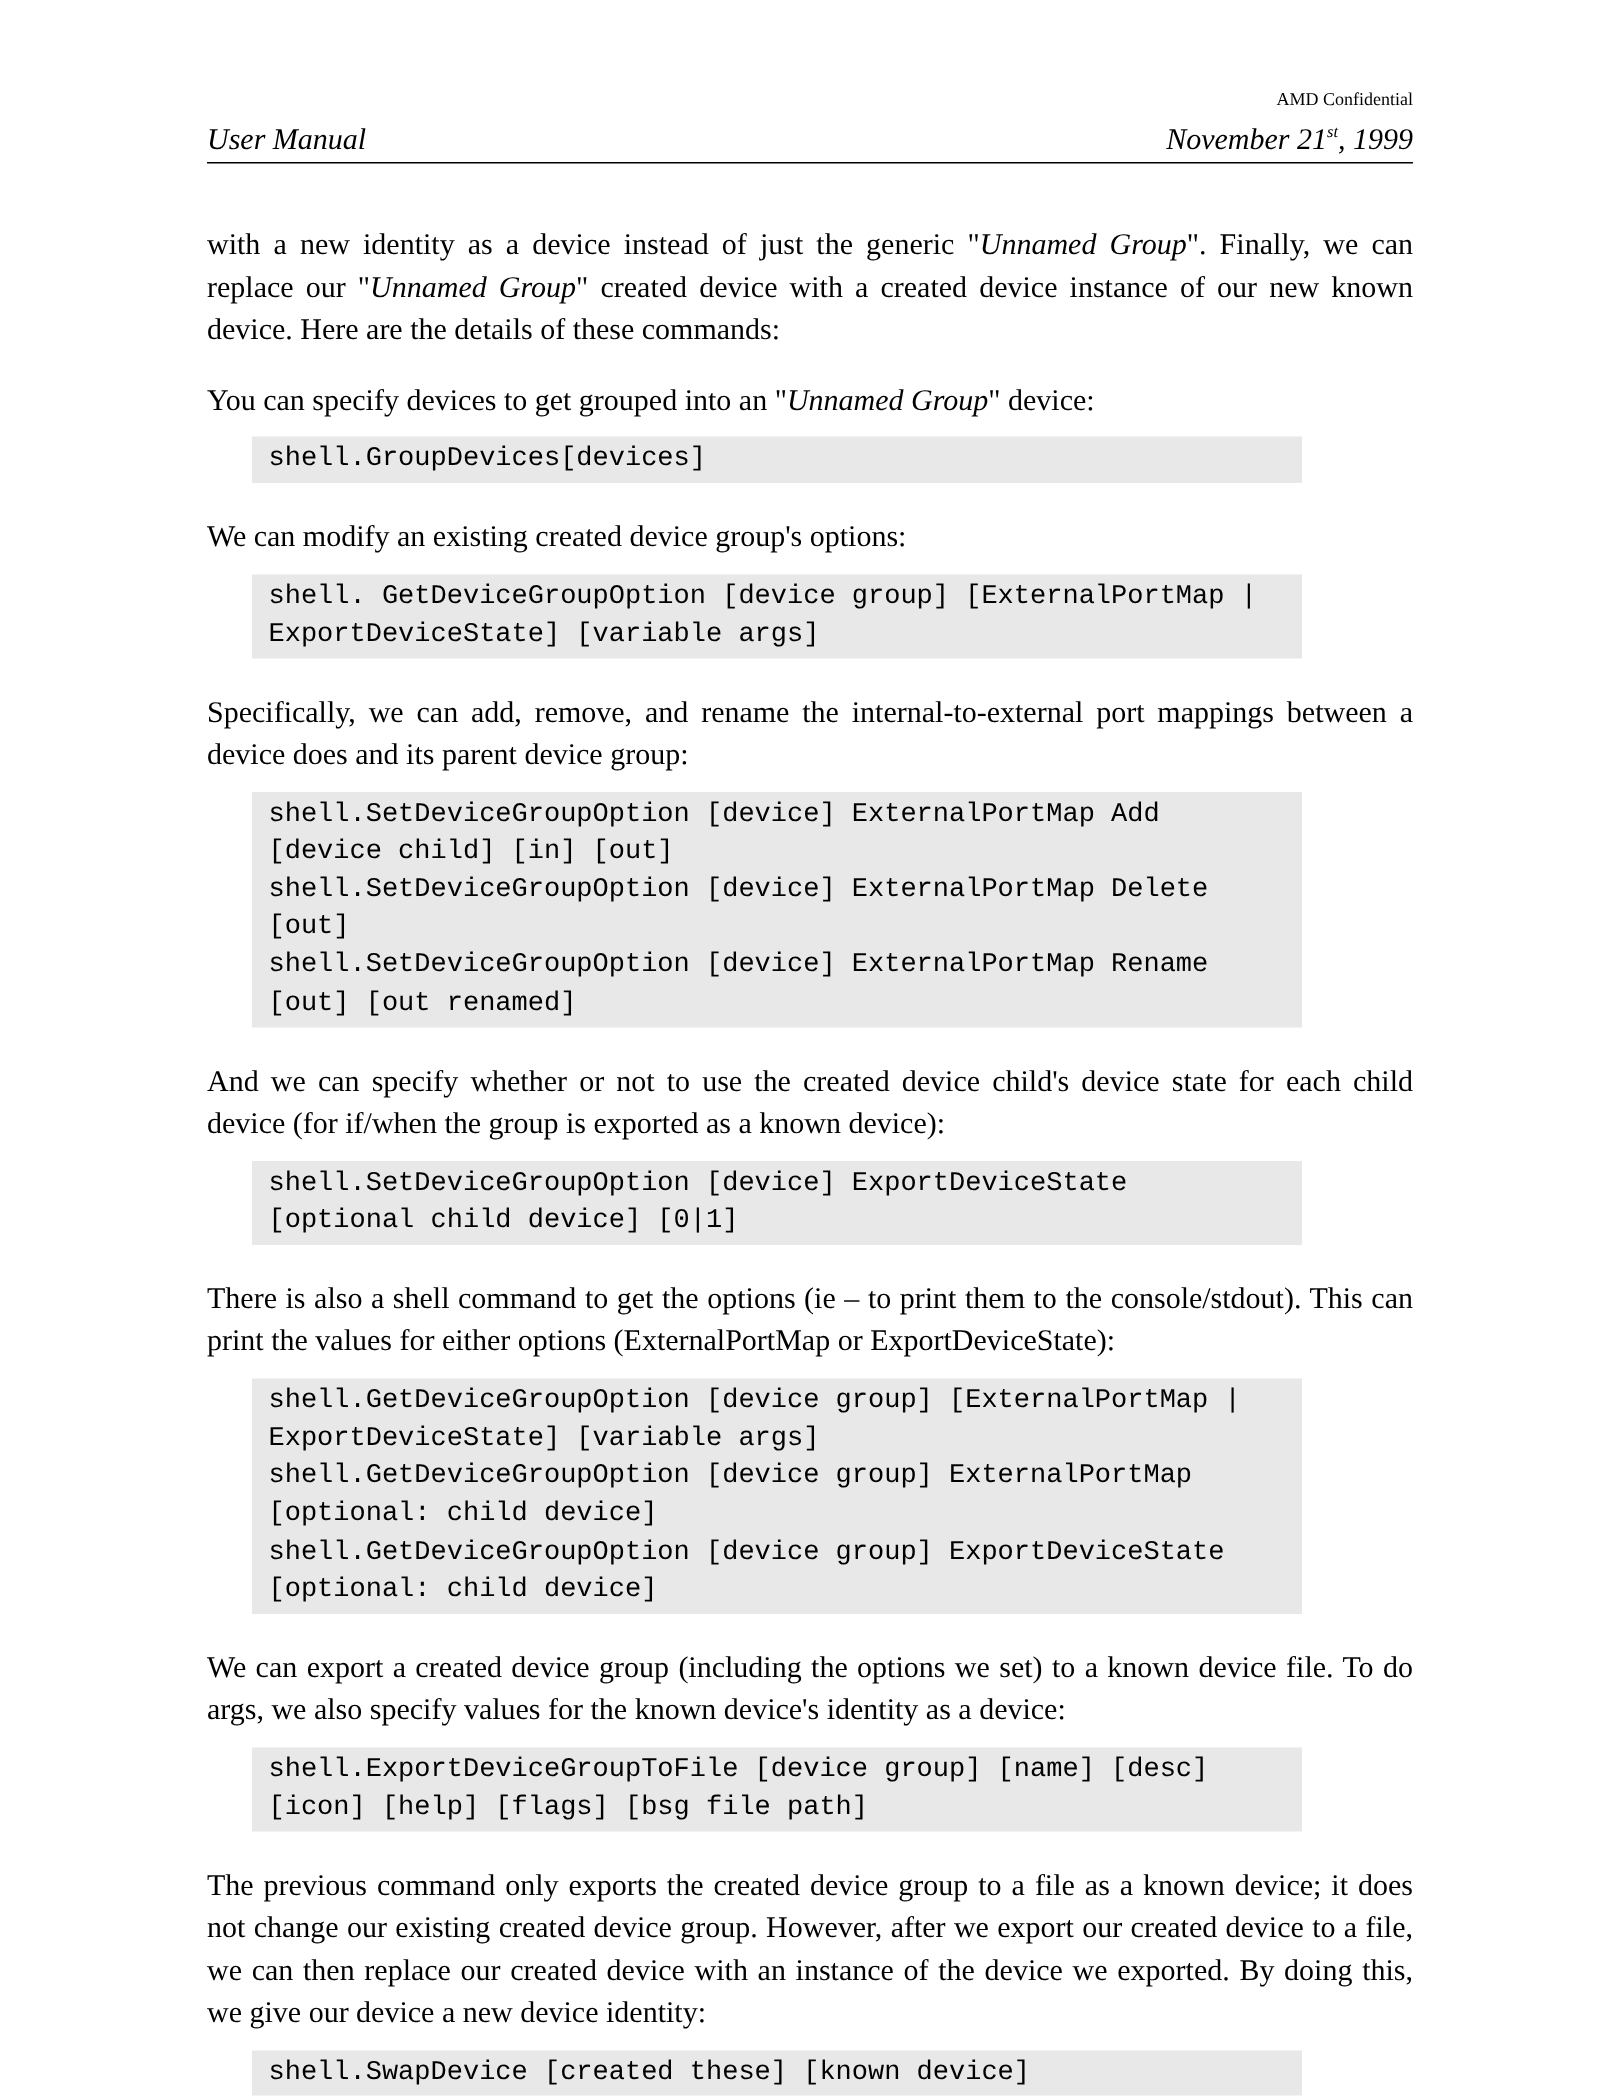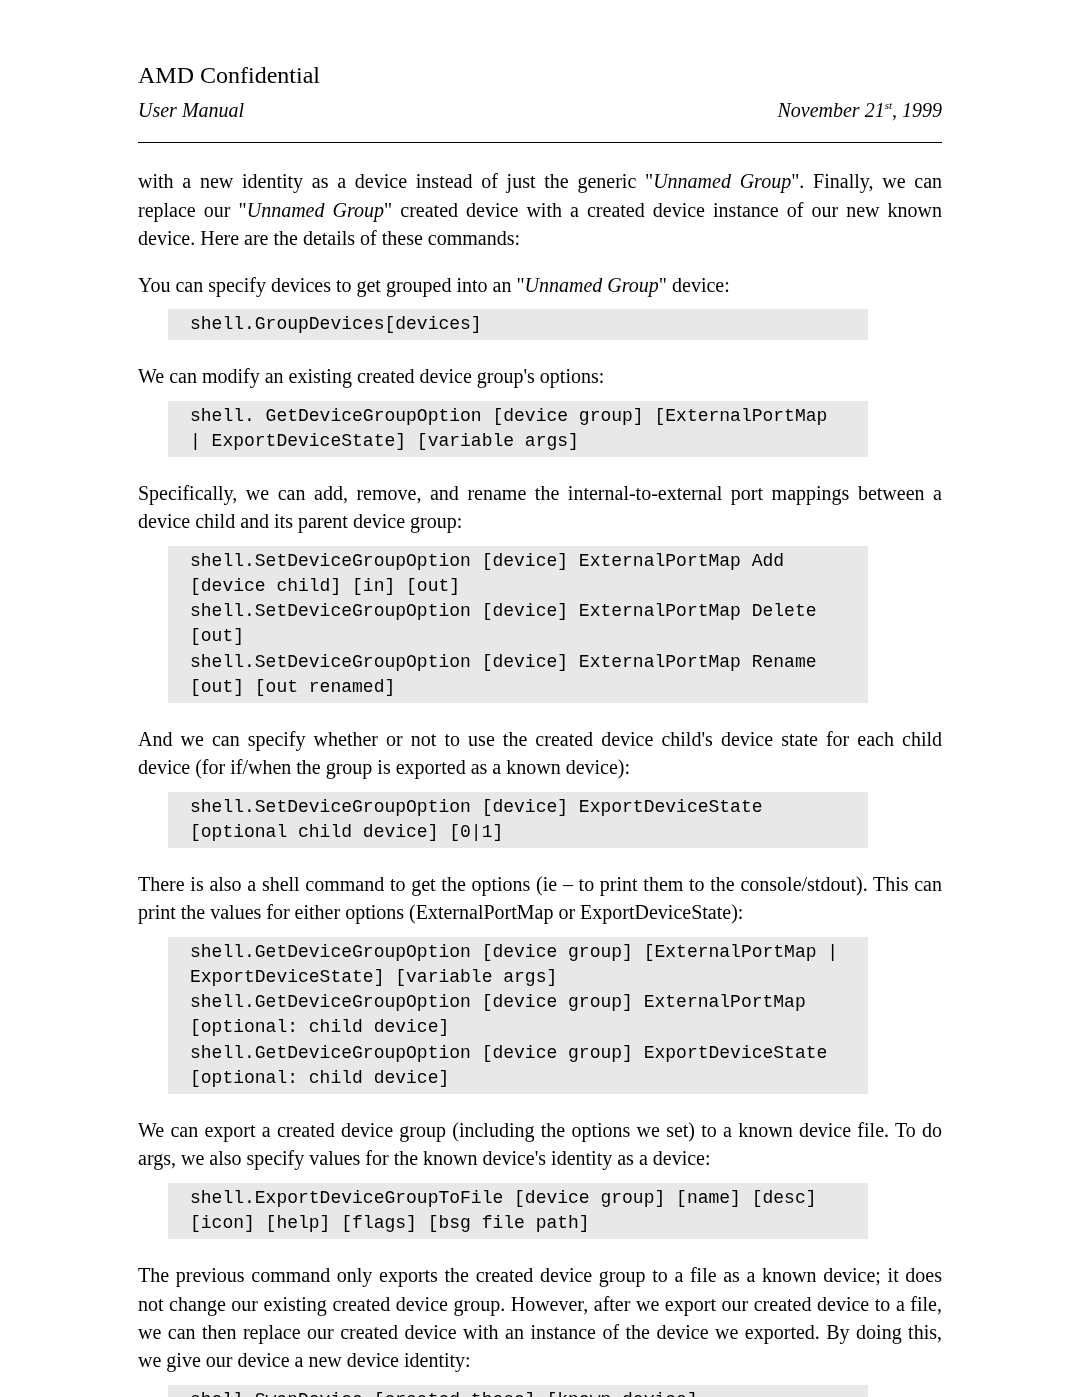--- a/index.html
+++ b/index.html
@@ -7,53 +7,53 @@
       font-family: 'Times New Roman', Times, serif;
       background: #fff;
       width: 1080px;
       height: 1397px;
       padding: 58px 138px 50px 138px;
       color: #000;
       font-size: 20px;
       line-height: 1.42;
     }
     .classification {
-      text-align: left;
-      font-size: 24px;
+      text-align: right;
+      font-size: 12px;
       margin-bottom: 4px;
     }
     .top-line {
       display: flex;
       justify-content: space-between;
       font-style: italic;
       font-size: 20px;
       border-bottom: 1px solid #000;
-      padding-bottom: 18px;
-      margin-bottom: 24px;
+      padding-bottom: 1px;
+      margin-bottom: 40px;
       align-items: center;
     }
     .superscript {
       font-size: 11px;
       vertical-align: super;
     }
     .para {
       text-align: justify;
       margin-bottom: 18px;
     }
     .para-nobottom {
       text-align: justify;
       margin-bottom: 10px;
     }
     .italic { font-style: italic; }
     .code-block {
       background: #e8e8e8;
       font-family: 'Courier New', Courier, monospace;
       font-size: 18px;
       line-height: 1.4;
-      padding: 3px 22px;
+      padding: 3px 11px;
       margin: 0 0 22px 30px;
       white-space: pre-wrap;
       word-wrap: break-word;
       width: 700px;
     }
   </style>
 </head>
 <body>
 
 <div class="classification">AMD Confidential</div>
@@ -72,21 +72,21 @@
 <p class="para-nobottom">
   <span>You can specify devices to get grouped into an "</span><span class="italic">Unnamed Group</span><span>" device:</span>
 </p>
 
 <div class="code-block">shell.GroupDevices[devices]</div>
 
 <p class="para-nobottom">We can modify an existing created device group's options:</p>
 
 <div class="code-block">shell. GetDeviceGroupOption [device group] [ExternalPortMap | ExportDeviceState] [variable args]</div>
 
-<p class="para-nobottom">Specifically, we can add, remove, and rename the internal-to-external port mappings between a device child and its parent device group:</p>
+<p class="para-nobottom">Specifically, we can add, remove, and rename the internal-to-external port mappings between a device does and its parent device group:</p>
 
 <div class="code-block">shell.SetDeviceGroupOption [device] ExternalPortMap Add [device child] [in] [out]
 shell.SetDeviceGroupOption [device] ExternalPortMap Delete [out]
 shell.SetDeviceGroupOption [device] ExternalPortMap Rename [out] [out renamed]</div>
 
 <p class="para-nobottom">And we can specify whether or not to use the created device child's device state for each child device (for if/when the group is exported as a known device):</p>
 
 <div class="code-block">shell.SetDeviceGroupOption [device] ExportDeviceState [optional child device] [0|1]</div>
 
 <p class="para-nobottom">There is also a shell command to get the options (ie – to print them to the console/stdout). This can print the values for either options (ExternalPortMap or ExportDeviceState):</p>

